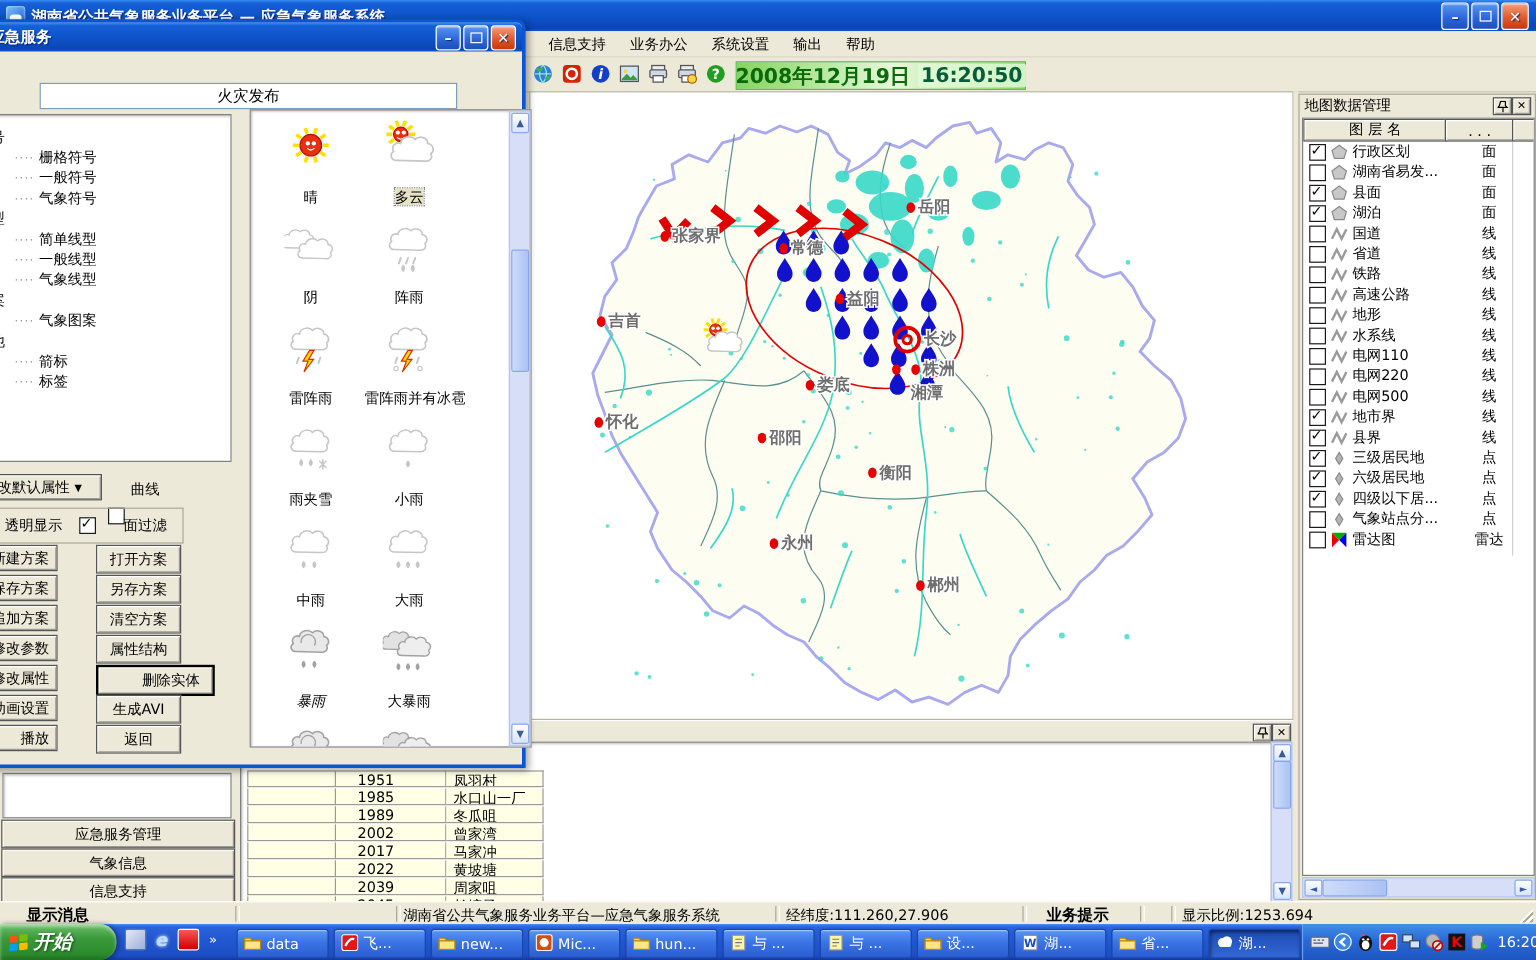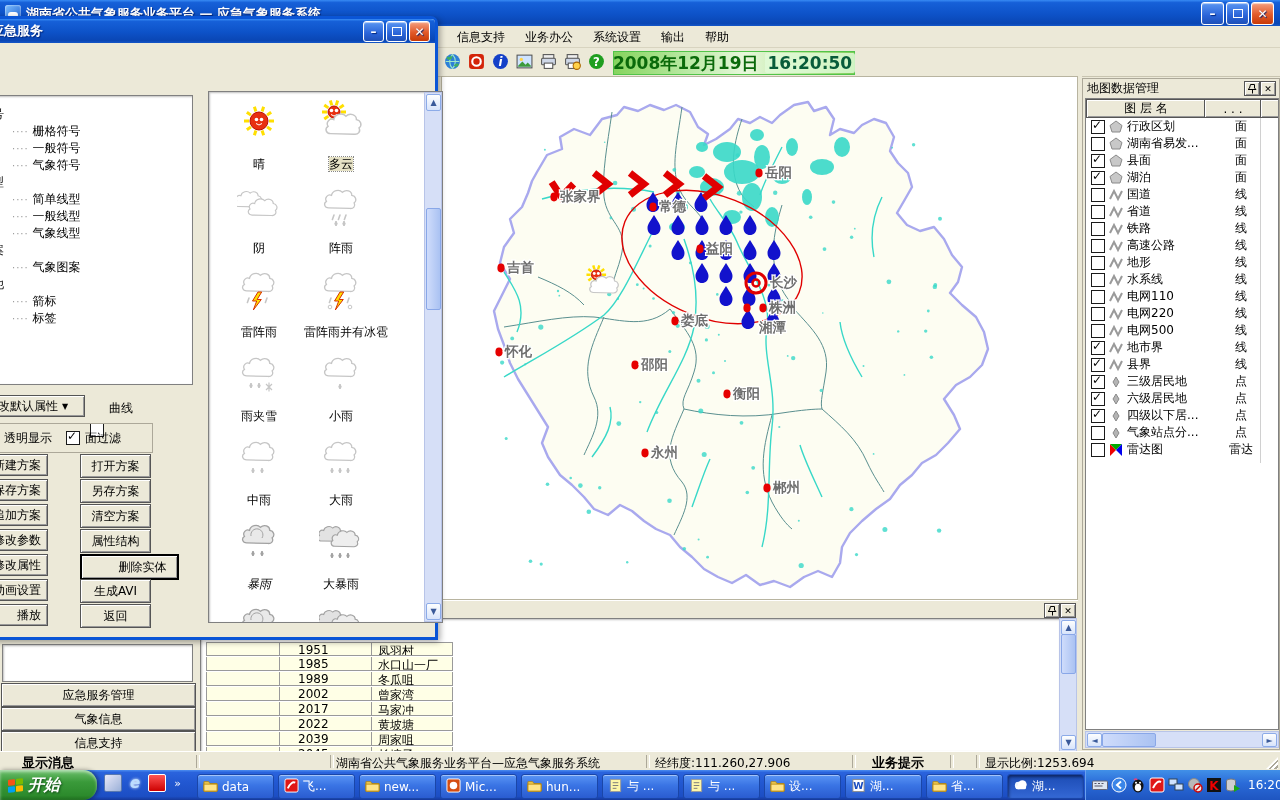--- a/index.html
+++ b/index.html
@@ -592,20 +592,21 @@
       <span style="margin-left:2px;">应急服务</span>
       <span class="abs" style="left:372px;top:2px;display:flex;">
         <span class="tb-btn" style="width:19px;height:19px;">–</span>
         <span class="tb-btn" style="width:19px;height:19px;">
             <span style="width:8px;height:7px;border:1px solid #fff;display:block;"></span>
           </span>
         <span class="tb-btn close" style="width:19px;height:19px;">✕</span>
       </span>
     </div>
 
+    <input class="abs" style="left: 44px; top: 50px; width: 342px; height: 18px; border: 1px solid rgb(127, 157, 185); text-align: center; font-size: 13px; font-family: inherit;" value="火灾发布">
 
     
     <div class="abs sunken" id="tree-box" style="left:-2px;top:76px;width:206px;height:290px;overflow:hidden;padding-top:10px;box-sizing:border-box;">
         <div class="tree-item" style="margin-left: -8px;">符号</div>
         <div class="tree-item" style="margin-left: 24px;"><span class="dots">····</span> 栅格符号</div>
         <div class="tree-item" style="margin-left: 24px;"><span class="dots">····</span> 一般符号</div>
         <div class="tree-item" style="margin-left: 24px;"><span class="dots">····</span> 气象符号</div>
         <div class="tree-item" style="margin-left: -8px;">线型</div>
         <div class="tree-item" style="margin-left: 24px;"><span class="dots">····</span> 简单线型</div>
         <div class="tree-item" style="margin-left: 24px;"><span class="dots">····</span> 一般线型</div>
@@ -733,21 +734,21 @@
       <span style="white-space:nowrap;">修改默认属性</span>
       <span style="margin-left:4px;font-size:8px;">▼</span>
     </div>
     <span class="cb abs" style="left:101px;top:380px;"></span>
     <span class="abs" style="left:120px;top:381px;">曲线</span>
 
     
     <div class="abs" style="left:0px;top:404px;width:162px;height:28px;border:1px solid #aca899;display:flex;align-items:center;">
       <span style="margin-left:14px;">透明显示</span>
       <span class="cb on" style="margin-left:14px;"></span>
-      <span style="margin-left:5px;">面过滤</span>
+      <span style="margin-left:23px;">面过滤</span>
     </div>
 
     <div id="dlg-buttons">
         <div class="btn3d abs" style="left: -46px; top: 435px; width: 105px; height: 22px; justify-content: flex-end; padding-right: 6px; box-sizing: border-box;">新建方案</div>
         <div class="btn3d abs" style="left: -46px; top: 460px; width: 105px; height: 22px; justify-content: flex-end; padding-right: 6px; box-sizing: border-box;">保存方案</div>
         <div class="btn3d abs" style="left: -46px; top: 485px; width: 105px; height: 22px; justify-content: flex-end; padding-right: 6px; box-sizing: border-box;">追加方案</div>
         <div class="btn3d abs" style="left: -46px; top: 510px; width: 105px; height: 22px; justify-content: flex-end; padding-right: 6px; box-sizing: border-box;">修改参数</div>
         <div class="btn3d abs" style="left: -46px; top: 535px; width: 105px; height: 22px; justify-content: flex-end; padding-right: 6px; box-sizing: border-box;">修改属性</div>
         <div class="btn3d abs" style="left: -46px; top: 560px; width: 105px; height: 22px; justify-content: flex-end; padding-right: 6px; box-sizing: border-box;">动画设置</div>
         <div class="btn3d abs" style="left: -46px; top: 585px; width: 105px; height: 22px; justify-content: flex-end; padding-right: 6px; box-sizing: border-box;">播放</div>

